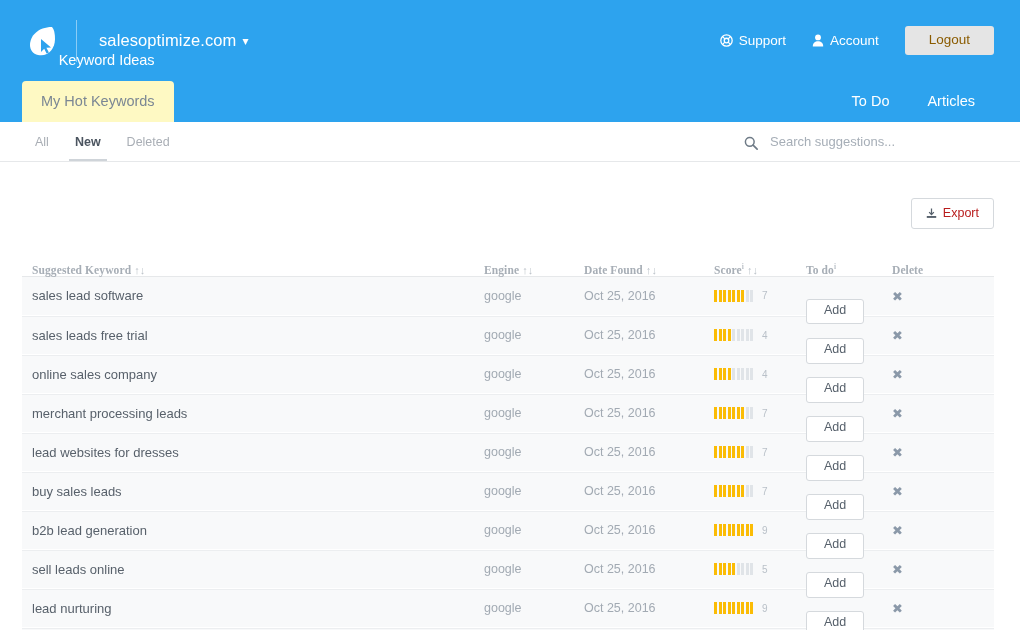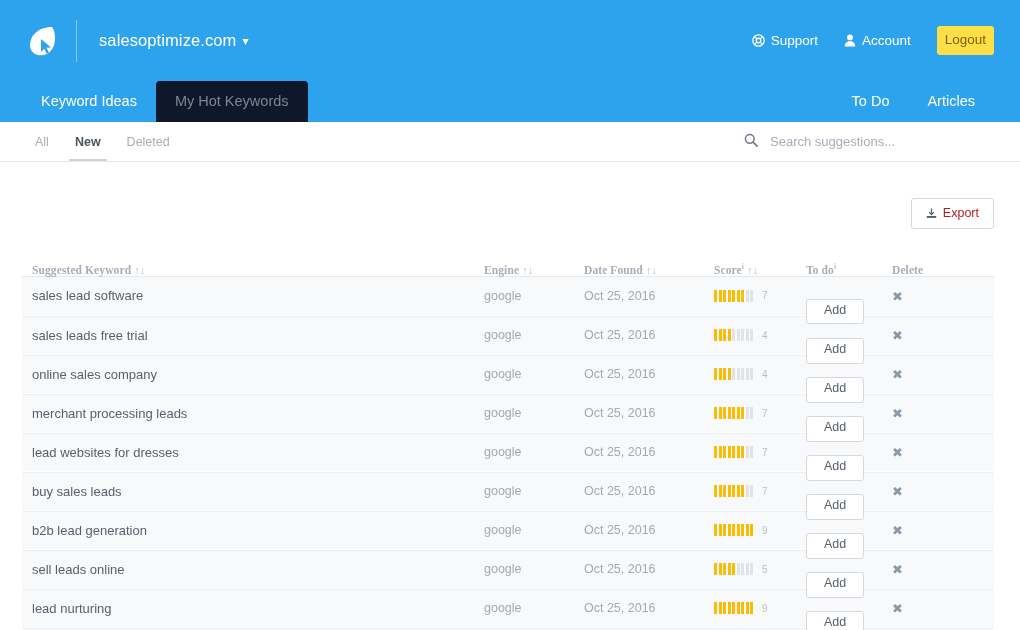--- a/index.html
+++ b/index.html
@@ -59,27 +59,27 @@
     color: #ffffff;
     font-size: 13.5px;
     display: inline-flex;
     align-items: center;
     margin-right: 26px;
     white-space: nowrap;
     cursor: pointer;
   }
   .top-link .ic { margin-right: 6px; display:inline-flex; align-items:center; }
   .logout-btn {
-    background: #fde047;
+    background: #e5e5e5;
     color: #8a5b00;
     border: none;
     border-radius: 3px;
     font-size: 13.5px;
     font-family: "Liberation Sans", sans-serif;
-    padding: 7px 8px 8px;
+    padding: 7px 24px 8px;
     cursor: pointer;
     line-height: 1;
   }
 
   
   .tabstrip {
     position: relative;
     height: 41px;
     background: #2da3ee;
     display: flex;
@@ -89,26 +89,26 @@
   .tab {
     font-size: 14.5px;
     color: #ffffff;
     padding: 0 19px;
     height: 41px;
     line-height: 41px;
     cursor: pointer;
     white-space: nowrap;
   }
   .tab.active {
-    background: #0f172a;
+    background: #fef9c3;
     color: #7b8794;
     border-radius: 4px 4px 0 0;
     height: 41px;
   }
-  .tabs-left { display: flex; align-items: flex-end; }
+  .tabs-left { display: flex; align-items: flex-end; flex-direction: column; }
   .tabs-right { margin-left: auto; display: flex; align-items: flex-end; }
 
   
   .subnav {
     height: 40px;
     background: #ffffff;
     border-bottom: 1px solid #e6e8ea;
     display: flex;
     align-items: center;
     padding: 0 26px 0 22px;
@@ -129,21 +129,21 @@
   .filter.active::after {
     content: "";
     position: absolute;
     left: 7px; right: 7px; bottom: 0;
     height: 2px;
     background: #cfd4d9;
   }
   .search-wrap {
     margin-left: auto;
     display: flex;
-    align-items: flex-start;
+    align-items: flex-end;
     width: 250px;
   }
   .search-icon { color: #6f7b87; margin-right: 10px; display:flex; }
   .search-input {
     border: none;
     outline: none;
     font-size: 13px;
     color: #9aa3ad;
     font-family: "Liberation Sans", sans-serif;
     width: 100%;

